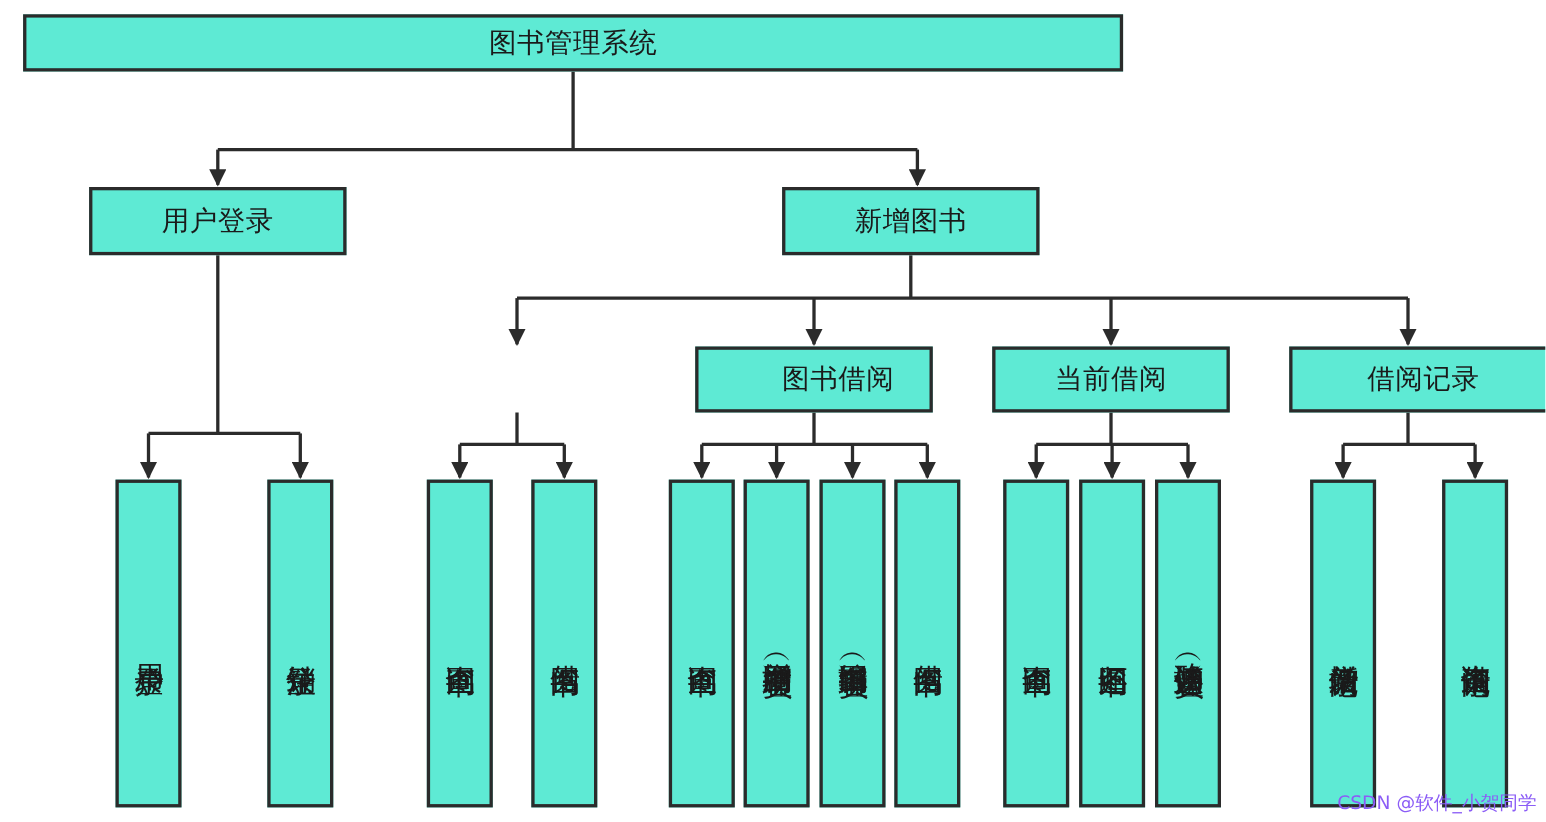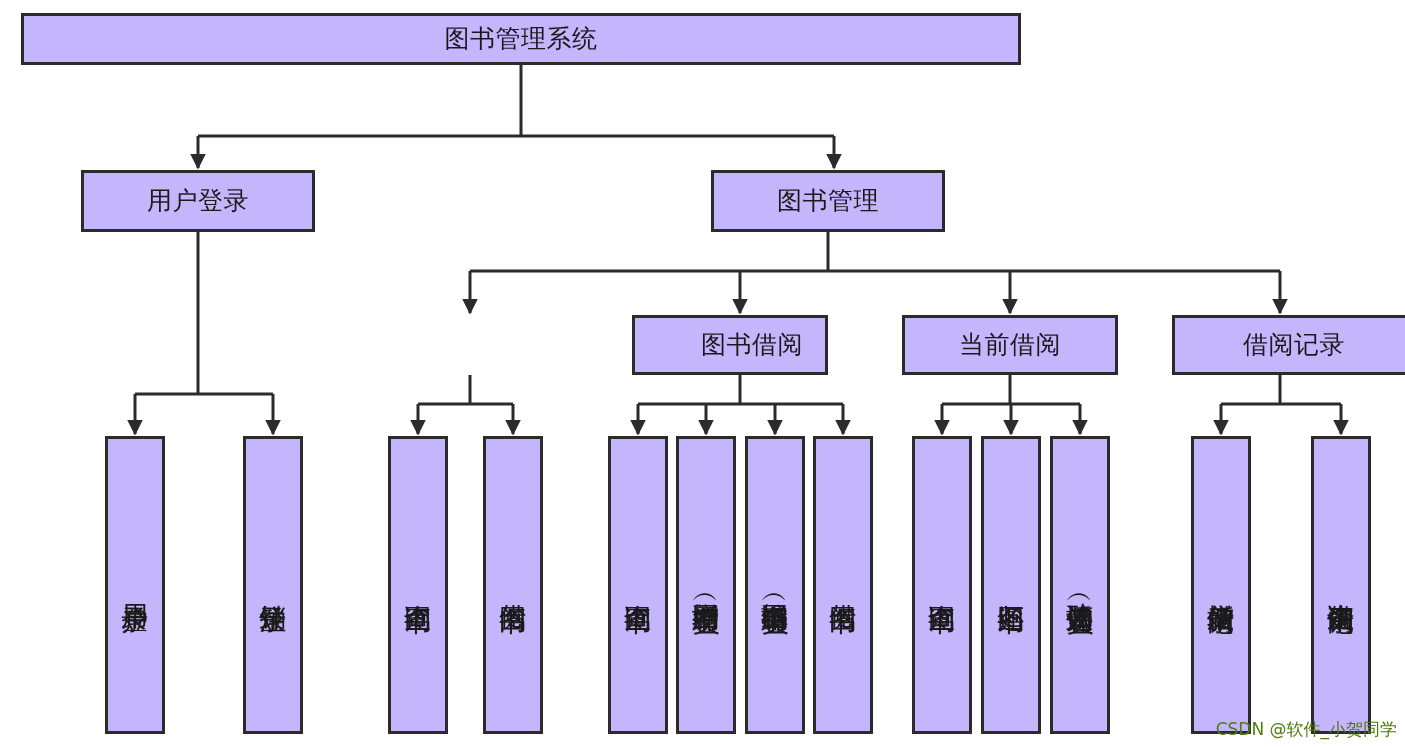--- a/index.html
+++ b/index.html
@@ -20,21 +20,21 @@
     position: absolute;
     left: 0;
     top: 0;
     width: 1405px;
     height: 747px;
     pointer-events: none;
   }
   .node {
     position: absolute;
     box-sizing: border-box;
-    background: #c4b5fd;
+    background: #5eead4;
     border: 3px solid #2b2b2b;
     display: flex;
     align-items: center;
     justify-content: center;
     color: #1a1a1a;
   }
   .node .label {
     display: block;
     text-align: center;
     line-height: 1.22;
@@ -58,21 +58,21 @@
     font-size: 27px;
     line-height: 1.02;
     letter-spacing: 1px;
     white-space: nowrap;
   }
   #watermark {
     position: absolute;
     right: 8px;
     bottom: 6px;
     font-size: 17px;
-    color: #4d7c0f;
+    color: #8b5cf6;
     font-family: "DejaVu Sans", "Liberation Sans", sans-serif;
     white-space: nowrap;
     user-select: none;
   }
 </style>
 </head>
 <body>
 
 <div id="canvas">
 
@@ -127,24 +127,24 @@
   </svg>
 
   <div class="node h root" style="left:21px; top:13px; width:1000px; height:52px;">
     <span class="label">图书管理系统</span>
   </div>
 
   <div class="node h" style="left:81px; top:170px; width:234px; height:62px;">
     <span class="label">用户登录</span>
   </div>
   <div class="node h" style="left:711px; top:170px; width:234px; height:62px;">
-    <span class="label">图书管理</span>
+    <span class="label">新增图书</span>
   </div>
 
-  <div class="node h" style="left:632px; top:315px; width:196px; height:60px;padding-left:44px;">
+  <div class="node h" style="left:632px; top:315px; width:216px; height:60px;padding-left:44px;">
     <span class="label">图书借阅</span>
   </div>
   <div class="node h" style="left:902px; top:315px; width:216px; height:60px;">
     <span class="label">当前借阅</span>
   </div>
   <div class="node h" style="left:1172px; top:315px; width:244px; height:60px;">
     <span class="label">借阅记录</span>
   </div>
 
   <div class="node v" style="left:105px; top:436px; width:60px; height:298px;">

